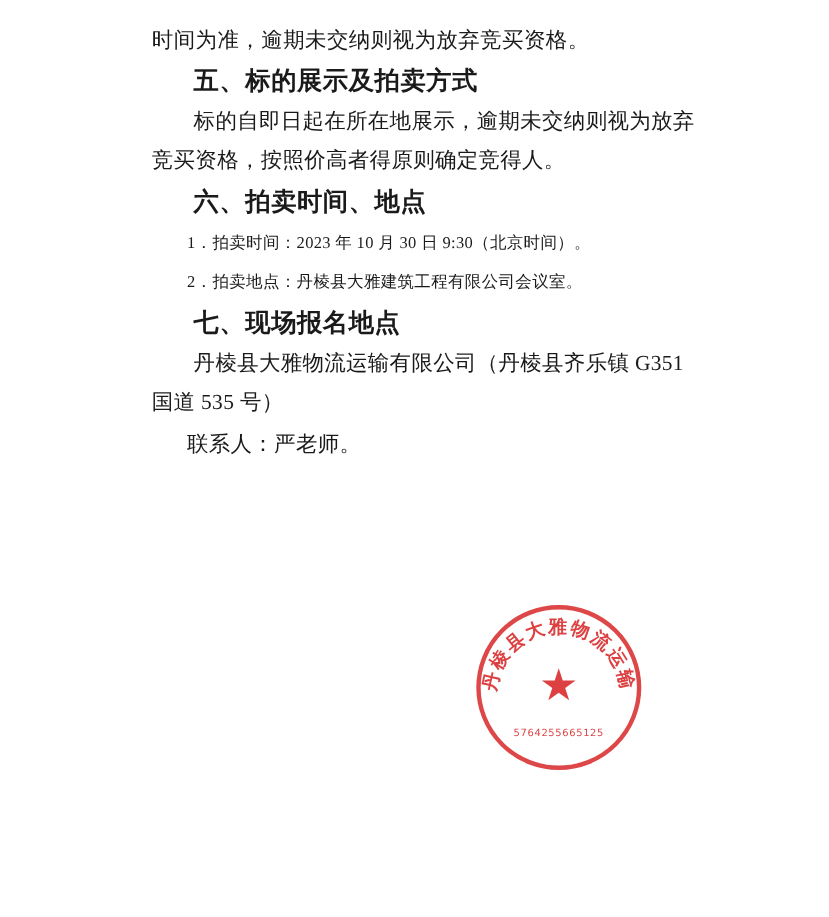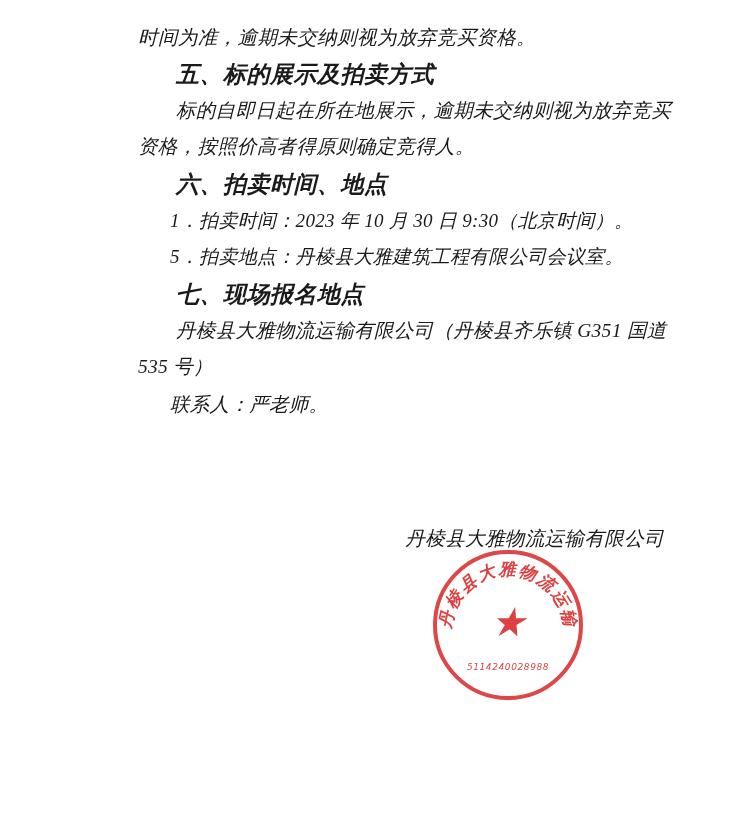--- a/index.html
+++ b/index.html
@@ -13,22 +13,21 @@
     font-family: "Liberation Serif", "DejaVu Serif", serif;
     color: #1a1a1a;
     overflow: hidden;
     position: relative;
   }
   .page {
     position: relative;
     width: 754px;
     height: 834px;
     box-sizing: border-box;
-    padding: 20px 76px 0 138px;
-    font-style: italic;
+    padding: 20px 118px 0 138px;
   }
   .line {
     font-size: 19.5px;
     line-height: 35px;
     letter-spacing: 0.4px;
     white-space: pre;
   }
   .body-text {
     font-family: "Liberation Serif", "DejaVu Serif", serif;
     font-size: 19.5px;
@@ -36,21 +35,21 @@
   .heading {
     font-family: "DejaVu Sans", "Liberation Sans", sans-serif;
     font-weight: bold;
     font-size: 23px;
     line-height: 38px;
     text-indent: 38px;
     letter-spacing: 0.5px;
     white-space: pre;
   }
   .item {
-    font-size: 19px;
+    font-size: 15px;
     line-height: 36px;
     text-indent: 32px;
     white-space: pre;
     letter-spacing: 0.3px;
   }
   .para {
     font-size: 19.5px;
     line-height: 36px;
     letter-spacing: 0.3px;
   }
@@ -144,40 +143,39 @@
 
 <div class="page">
 
   <div class="line body-text">时间为准，逾期未交纳则视为放弃竞买资格。</div>
 
   <div class="heading">五、标的展示及拍卖方式</div>
   <div class="para first">标的自即日起在所在地展示，逾期未交纳则视为放弃竞买资格，按照价高者得原则确定竞得人。</div>
 
   <div class="heading">六、拍卖时间、地点</div>
   <div class="item">1．拍卖时间：2023 年 10 月 30 日 9:30（北京时间）。</div>
-  <div class="item">5．拍卖地点：丹棱县大雅建筑工程有限公司会议室。</div>
+  <div class="item">2．拍卖地点：丹棱县大雅建筑工程有限公司会议室。</div>
 
   <div class="heading">七、现场报名地点</div>
   <div class="para first">丹棱县大雅物流运输有限公司（丹棱县齐乐镇 G351 国道 535 号）</div>
 
   <div class="contact-line">联系人：严老师。</div>
 
   <div class="spacer-lg"></div>
 
   <div class="signature">
-    <div class="sig-line">丹棱县大雅物流运输有限公司</div>
   </div>
 
   <div class="seal">
     <div class="seal-ring"></div>
     <svg class="seal-arc" viewBox="0 0 150 150">
       <defs>
         <path id="arcTop" d="M 18,82 A 57,57 0 1 1 132,82" fill="none"></path>
       </defs>
       <text>
         <textPath href="#arcTop" startOffset="50%" text-anchor="middle">丹棱县大雅物流运输</textPath>
       </text>
     </svg>
     <div class="seal-star">★</div>
-    <div class="seal-code">5114240028988</div>
+    <div class="seal-code">5764255665125</div>
   </div>
 
 </div>
 
 </body></html>

